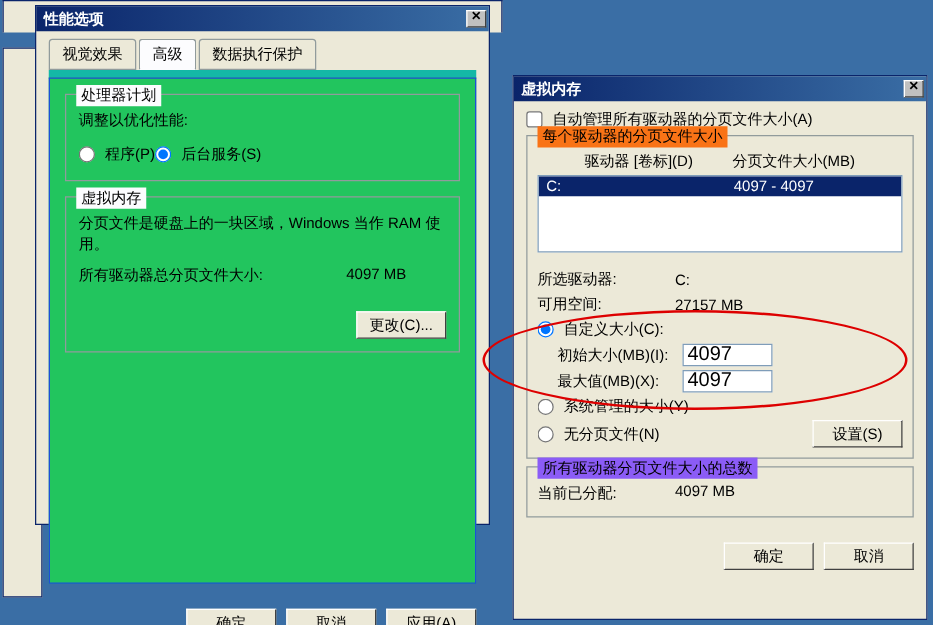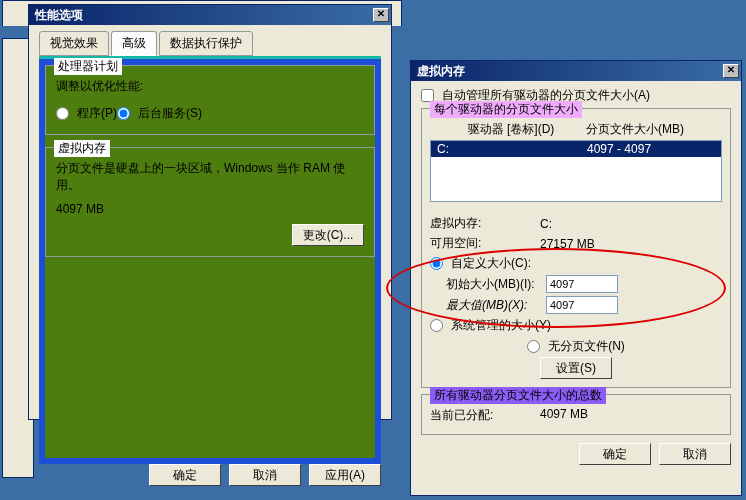--- a/index.html
+++ b/index.html
@@ -38,41 +38,42 @@
   font-size: 10px;
   line-height: 10px;
   text-align: center;
   color: #000;
   cursor: pointer;
   font-family: Arial;
 }
 .content { padding: 6px 10px 10px; }
 .tabs {
   display: flex;
-  border-bottom: 4px solid #14b8a6;
+  border-bottom: 7px solid #14b8a6;
   margin-bottom: -1px;
 }
 .tab {
   padding: 3px 10px;
   border: 1px solid #919b9c;
   background: #ece9d8;
   margin-right: 2px;
   border-top-left-radius: 3px;
   border-top-right-radius: 3px;
   cursor: pointer;
   position: relative;
 }
 .tab.active {
   background: #fcfcfe;
   border-bottom: 1px solid #fcfcfe;
   z-index: 2;
 }
 .tab-panel {
-  border: 6px solid #1d4ed8;
-  background: #4d7c0f;
+  border: 1px solid #1d4ed8;
+  background: #22c55e;
+  padding: 12px;
   height: 405px;
 }
 .groupbox {
   border: 1px solid #919b9c;
   padding: 12px 10px 10px;
   margin-bottom: 12px;
   position: relative;
 }
 .groupbox-title {
   position: absolute;
@@ -89,21 +90,21 @@
   border-top-color: #fff;
   border-left-color: #fff;
   font-size: 12px;
   cursor: pointer;
   padding: 0 8px;
 }
 .btn-row {
   display: flex;
   gap: 8px;
   justify-content: flex-end;
-  margin-top: 0;
+  margin-top: 20px;
 }
 .radio-row, .check-row {
   display: flex;
   align-items: center;
   gap: 4px;
   margin: 2px 0;
 }
 .radio-row input, .check-row input { margin: 0 4px 0 0; }
 .drive-header {
   display: flex;
@@ -127,21 +128,21 @@
   display: flex;
   align-items: center;
   margin: 3px 0;
 }
 .field-row .lbl { width: 110px; }
 .text-input {
   width: 72px;
   height: 18px;
   border: 1px solid #7f9db9;
   padding: 0 3px;
-  font-size: 11px;
+  font-size: 16px;
 }
 .totals-row { display: flex; margin: 2px 0; }
 .totals-row .lbl { width: 110px; }
 .ellipse {
   position: absolute;
   border: 2px solid #d00;
   border-radius: 50%;
   pointer-events: none;
 }
 .w1-vm-row { display:flex; margin: 8px 0;}
@@ -177,20 +178,21 @@
             <input type="radio" name="sched" checked="" style="">
               <span>后台服务(S)</span>
           </label>
         </div>
       </div>
 
       <div class="groupbox">
         <span class="groupbox-title">虚拟内存</span>
         <div>分页文件是硬盘上的一块区域，Windows 当作 RAM 使用。</div>
         <div class="w1-vm-row">
+          <span class="lbl">所有驱动器总分页文件大小:</span>
           <span style="width:80px;">4097 MB</span>
         </div>
         <div class="btn-row">
           <button class="btn">更改(C)...</button>
         </div>
       </div>
     </div>
     <div class="btn-row">
       <button class="btn">确定</button>
       <button class="btn">取消</button>
@@ -204,60 +206,60 @@
     <span>虚拟内存</span>
     <span class="close-btn">✕</span>
   </div>
   <div class="content" style="padding:4px 10px;">
     <label class="check-row" style="margin-bottom:4px;">
       <input type="checkbox" style="">
         <span>自动管理所有驱动器的分页文件大小(A)</span>
     </label>
 
     <div class="groupbox" style="padding:10px 8px 8px; margin-bottom:6px;">
-      <span class="groupbox-title" style="background:#f0abfc;">每个驱动器的分页文件大小</span>
+      <span class="groupbox-title" style="background:#f97316;">每个驱动器的分页文件大小</span>
       <div class="drive-header">
         <span>驱动器 [卷标](D)</span>
         <span>分页文件大小(MB)</span>
       </div>
       <div class="drive-list">
         <div class="drive-row">
           <span>C:</span>
           <span>4097 - 4097</span>
         </div>
       </div>
 
       <div style="height:10px;"></div>
       <div class="field-row">
-        <span class="lbl">虚拟内存:</span>
+        <span class="lbl">所选驱动器:</span>
         <span>C:</span>
       </div>
       <div class="field-row">
         <span class="lbl">可用空间:</span>
         <span>27157 MB</span>
       </div>
 
       <label class="radio-row">
         <input type="radio" name="pf" checked="" style="">
           <span>自定义大小(C):</span>
       </label>
       <div class="field-row" style="padding-left:16px;">
         <span class="lbl" style="width:100px;">初始大小(MB)(I):</span>
         <input class="text-input" value="4097" style="">
       </div>
       <div class="field-row" style="padding-left:16px;">
-        <span class="lbl" style="width:100px;font-style:italic;">最大值(MB)(X):</span>
+        <span class="lbl" style="width:100px;">最大值(MB)(X):</span>
         <input class="text-input" value="4097" style="">
       </div>
 
       <label class="radio-row">
         <input type="radio" name="pf" style="">
           <span>系统管理的大小(Y)</span>
       </label>
-      <div style="display:flex; align-items:center;flex-direction:column;">
+      <div style="display:flex; align-items:flex-end;">
         <label class="radio-row" style="flex:1;">
           <input type="radio" name="pf" style="">
             <span>无分页文件(N)</span>
         </label>
         <button class="btn">设置(S)</button>
       </div>
     </div>
 
     <div class="groupbox" style="padding:10px 8px 8px; margin-bottom:8px;">
       <span class="groupbox-title" style="background:#8b5cf6;">所有驱动器分页文件大小的总数</span>

